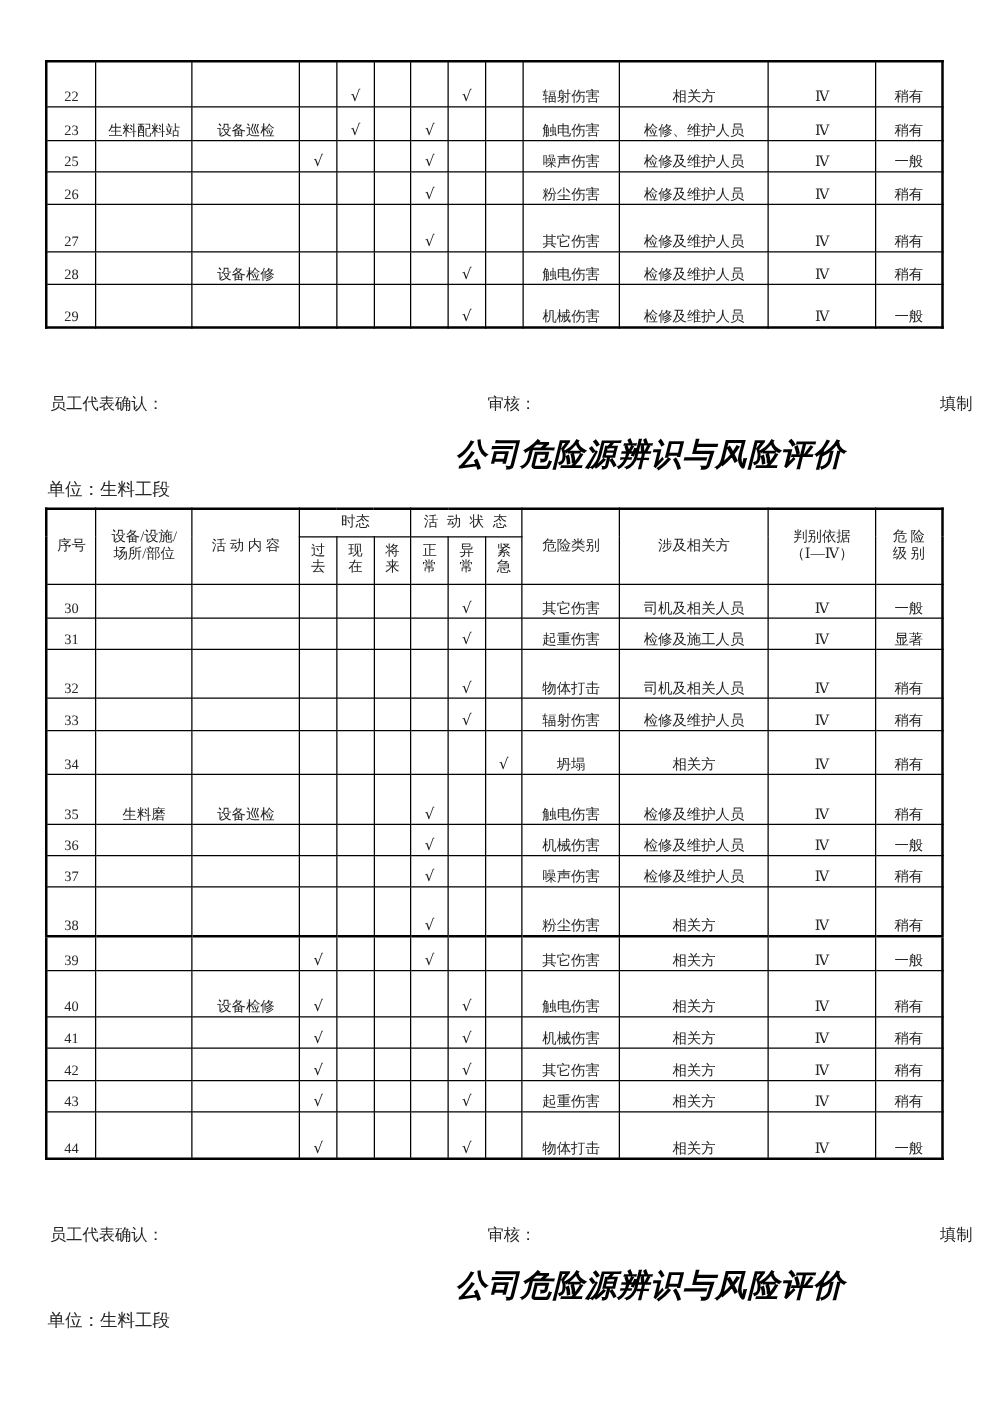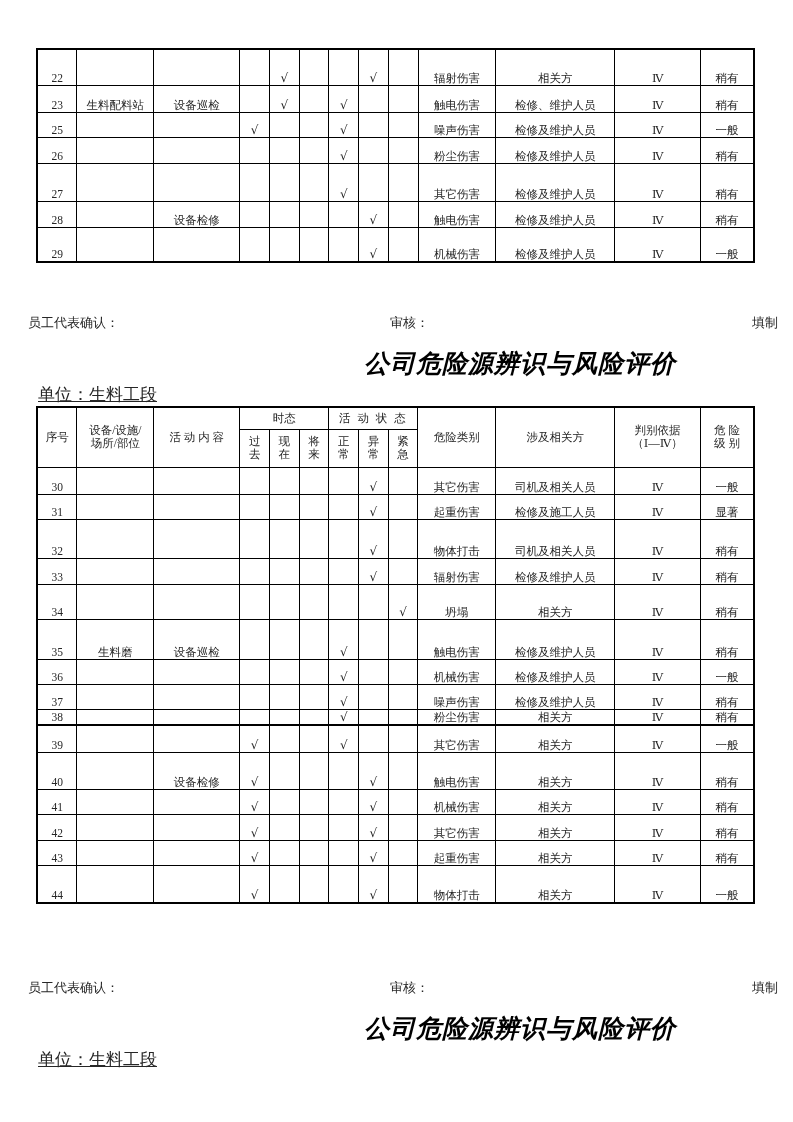--- a/index.html
+++ b/index.html
@@ -75,42 +75,41 @@
   
   .sigrow {
     position: absolute;
     left: 0;
     width: 793px;
     height: 20px;
     font-size: 13px;
     color: #262626;
   }
   .sigrow span { position: absolute; top: 0; white-space: nowrap; }
-  .sig-a { left: 28px; text-align: center; }
+  .sig-a { left: 40px; text-align: center; }
   .sig-b { left: 390px; }
   .sig-c { left: 752px; }
 
   
   .doctitle {
     position: absolute;
     font-family: "DejaVu Serif", "Liberation Serif", serif;
     font-weight: bold;
     font-style: italic;
     font-size: 25px;
     letter-spacing: 1px;
     color: #000;
     white-space: nowrap;
   }
 
   .unitline {
     position: absolute;
-    font-size: 17px;
+    font-size: 14px;
     color: #262626;
     white-space: nowrap;
-    text-decoration: underline;
   }
 </style>
 </head>
 <body>
 
 <div class="page">
 
   <table class="hazard" id="table-top" style="position:absolute; left:36px; top:48px; width:719px;">
     <colgroup>
       <col class="c-no">
@@ -424,21 +423,21 @@
           <td class="cell-bottom thick-l"></td>
           <td class="cell-bottom "></td>
           <td class="cell-bottom thick-l"><span class="tick">√</span></td>
           <td class="cell-bottom thick-l"></td>
           <td class="cell-bottom "></td>
           <td class="thick-l">噪声伤害</td>
           <td>检修及维护人员</td>
           <td>Ⅳ</td>
           <td>稍有</td>
         </tr>
-        <tr class="thick-b" style="height: 16px;">
+        <tr class="thick-b" style="height: 40px;">
           <td class="cell-mid">38</td>
           <td></td>
           <td></td>
           <td class="cell-bottom thick-l"></td>
           <td class="cell-bottom thick-l"></td>
           <td class="cell-bottom "></td>
           <td class="cell-bottom thick-l"><span class="tick">√</span></td>
           <td class="cell-bottom thick-l"></td>
           <td class="cell-bottom "></td>
           <td class="thick-l">粉尘伤害</td>

